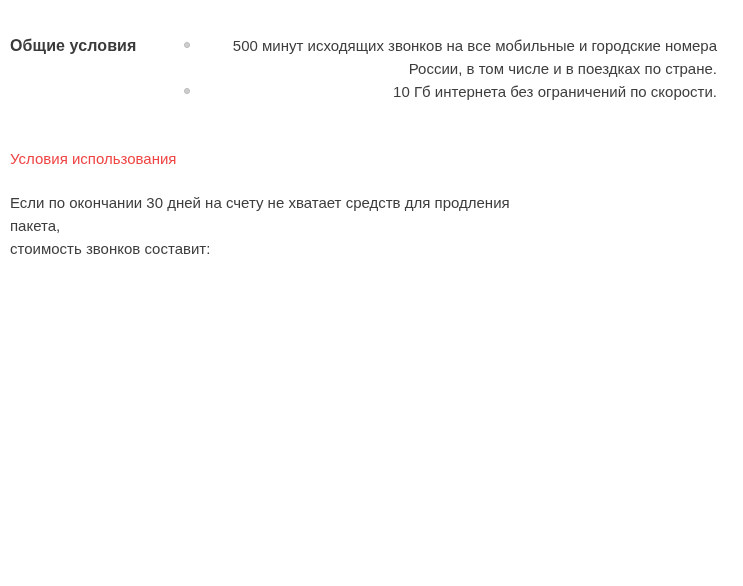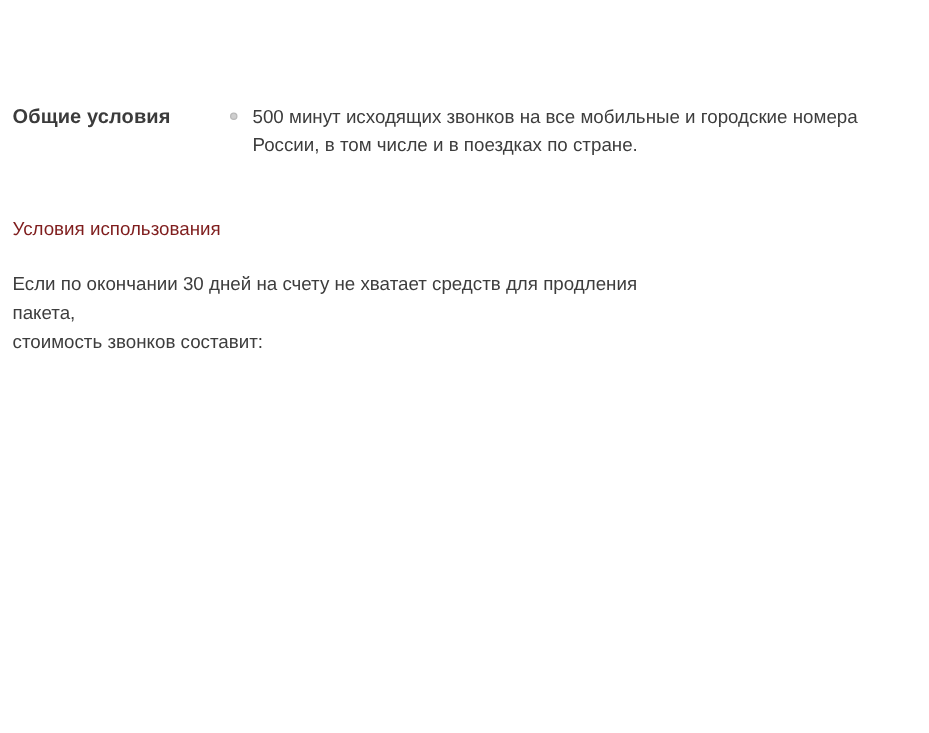--- a/index.html
+++ b/index.html
@@ -17,21 +17,20 @@
     color: #3d3d3d;
   }
   .page {
     box-sizing: border-box;
     width: 743px;
     padding: 34px 26px 0 10px;
   }
   .section {
     display: flex;
     align-items: flex-start;
-    margin-top: 48px;
   }
   .section + .section {
     margin-top: 44px;
   }
   .label-col {
     flex: none;
     width: 173px;
     font-weight: bold;
     font-size: 16px;
     color: #3b3b3b;
@@ -50,48 +49,50 @@
     margin-top: 21px;
   }
   ul.dot-list {
     list-style: none;
     margin: 0;
     padding: 0;
   }
   ul.dot-list li {
     position: relative;
     padding-left: 19px;
+    text-align: right;
   }
   ul.dot-list li::before {
     content: "";
     position: absolute;
     left: 1px;
     top: 8px;
     width: 6px;
     height: 6px;
     border-radius: 50%;
     background: #cfcfcf;
     border: 1px solid #b9b9b9;
     box-sizing: border-box;
   }
   .subheading {
-    color: #7f1d1d;
+    color: #ef4444;
   }
 </style>
 </head>
 <body>
 
 <div class="page">
 
   <div class="section">
     <div class="label-col">Общие условия</div>
     <div class="content-col">
       <ul class="dot-list block">
         <li>500 минут исходящих звонков на все мобильные и городские номера
 России, в том числе и в поездках по стране.</li>
+        <li>10 Гб интернета без ограничений по скорости.</li>
       </ul>
     </div>
   </div>
 
   <div class="section">
     <div class="content-col">
       <p class="block gap subheading">Условия использования</p>
       <p class="block gap">Если по окончании 30 дней на счету не хватает средств для продления пакета,
 стоимость звонков составит:</p>
 

